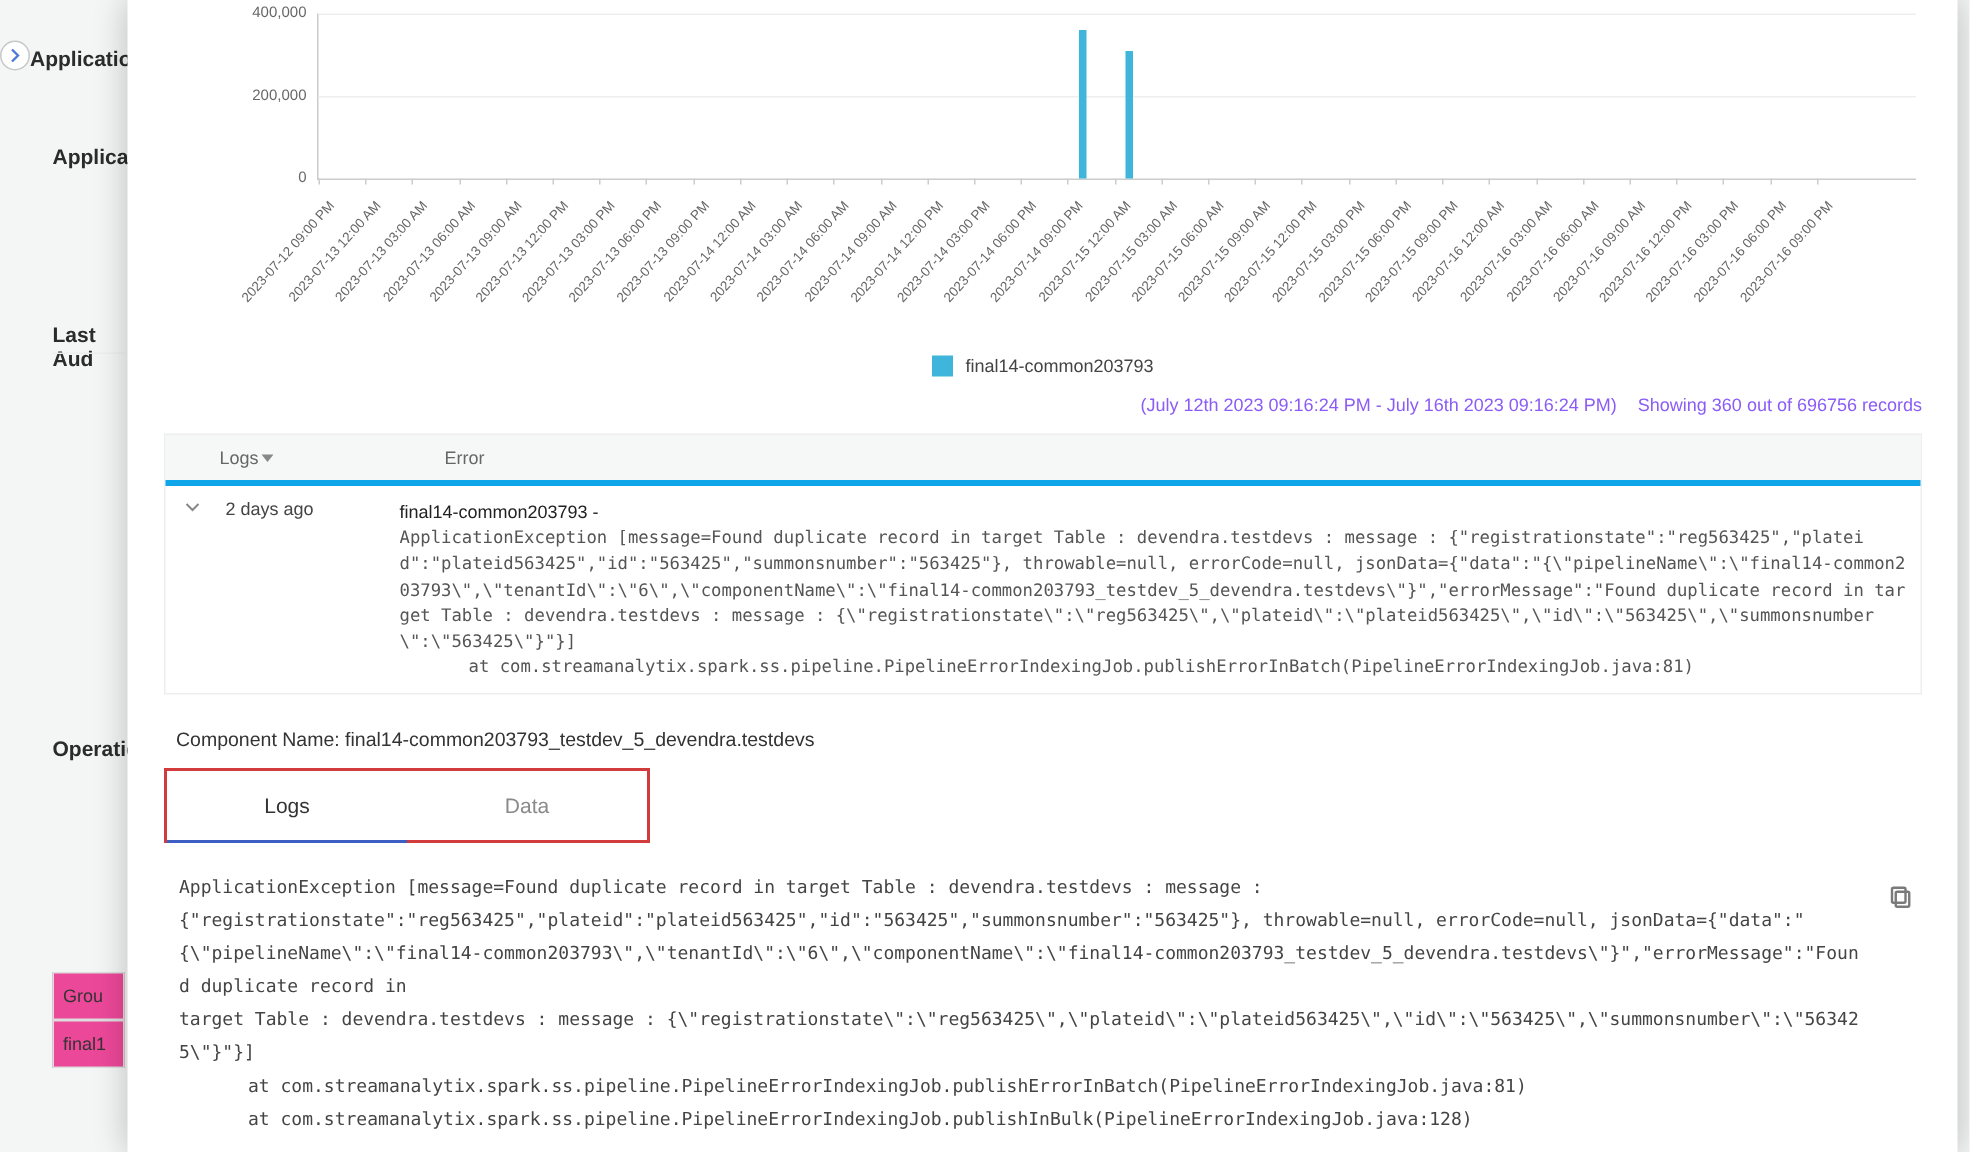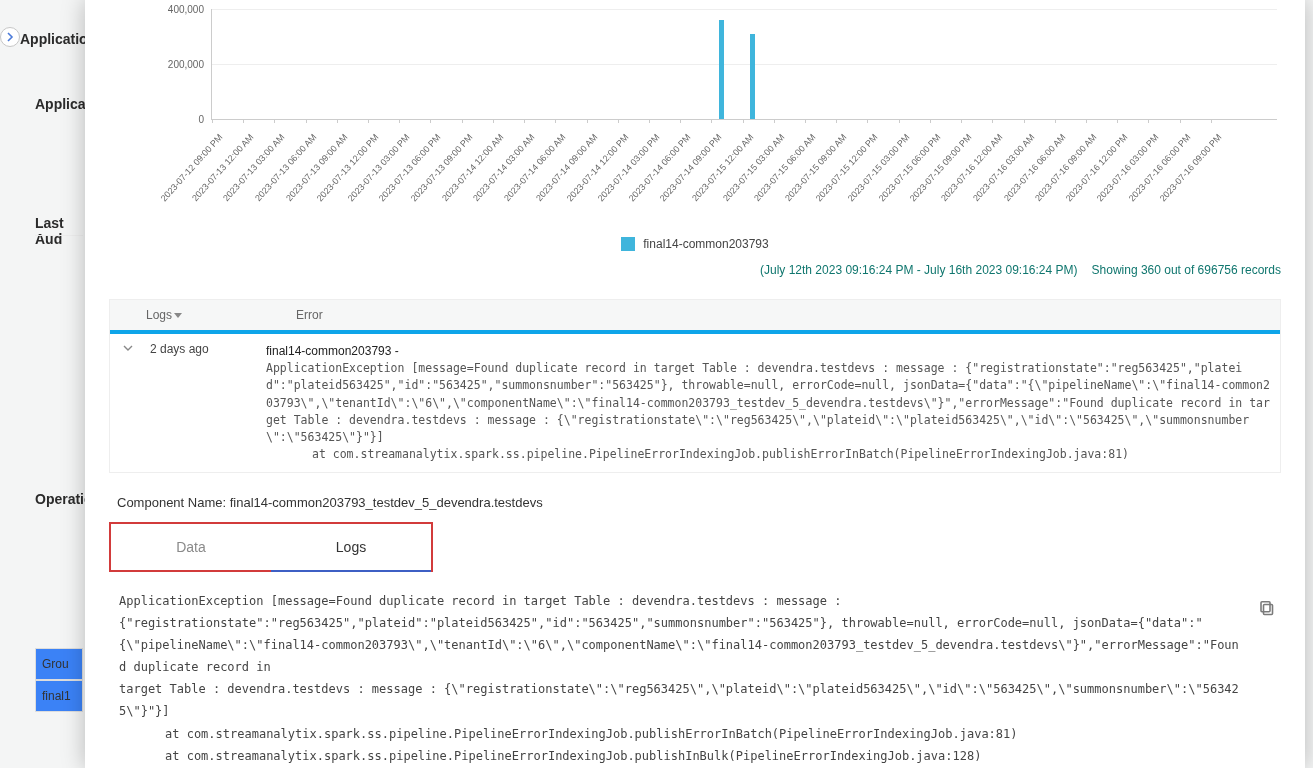--- a/index.html
+++ b/index.html
@@ -5,21 +5,21 @@
   html,body{margin:0;padding:0;font-family:"Segoe UI",Arial,sans-serif;background:#f4f5f5;color:#333;font-size:13px;-webkit-font-smoothing:antialiased}
   .page{position:relative;width:1313px;height:768px;overflow:hidden;background:#f4f5f5}
   
   .bg-strip{position:absolute;left:0;top:0;width:83px;height:768px;}
   .bg-word{position:absolute;color:#2b2b2b;font-weight:600}
   .bg-word.nav{left:20px;top:31px;font-size:14px}
   .bg-word.appl{left:35px;top:96px;font-size:14px}
   .bg-word.last{left:35px;top:215px;font-size:14px}
   .bg-word.opl{left:35px;top:491px;font-size:14px}
   .bg-table{position:absolute;left:35px;top:648px;width:48px}
-  .bg-table .cell{border:1px solid #ddd;padding:8px 6px;background:#3b82f6;font-size:12px;white-space:nowrap;overflow:hidden}
+  .bg-table .cell{border:1px solid #ddd;padding:8px 6px;background:#ec4899;font-size:12px;white-space:nowrap;overflow:hidden}
   .bg-divider{position:absolute;left:35px;top:235px;width:48px;border-top:1px solid #eee}
   .chev{position:absolute;left:0;top:27px;width:18px;height:18px;border:1px solid #c7c7c7;border-radius:50%;background:#fff;display:flex;align-items:center;justify-content:center;color:#4c7bd9}
   .chev svg{width:10px;height:10px}
 
   
   .modal{position:absolute;left:85px;top:0;right:8px;bottom:0;background:#fff;box-shadow:0 0 22px rgba(0,0,0,.25);display:flex;flex-direction:column}
   .modal-head{background:#e7e9e9;height:40px;display:flex;align-items:center;padding:0 14px;justify-content:space-between}
   .modal-title{color:#4c7bd9;font-size:15px}
   .close{color:#879798;font-size:18px;cursor:pointer}
   .close svg{width:16px;height:16px;stroke:#879798;stroke-width:1.8}
@@ -34,21 +34,21 @@
   .plot{position:absolute;left:102px;right:4px;top:5px;height:110px;border-left:1px solid #ccc;border-bottom:1px solid #ccc}
   .plot .grid{position:absolute;left:0;right:0;border-top:1px solid #eee}
   .plot .tick{position:absolute;bottom:-4px;width:1px;height:4px;background:#ccc}
   .bar{position:absolute;bottom:0;width:5px;background:#3fb5dc}
   .x-labels{position:absolute;left:102px;right:4px;top:122px;height:80px}
   .x-labels span{position:absolute;transform-origin:left top;transform:rotate(-48deg) translate(-100%,0);font-size:9px;color:#666;white-space:nowrap}
   .legend{display:flex;align-items:center;justify-content:center;gap:8px;padding-top:8px}
   .legend .sw{width:14px;height:14px;background:#3fb5dc}
   .legend .lbl{font-size:12px;color:#444}
 
-  .meta-line{display:flex;justify-content:flex-end;gap:14px;color:#0f766e;font-size:12px;margin:12px 0 22px 0}
+  .meta-line{display:flex;justify-content:flex-end;gap:14px;color:#8b5cf6;font-size:12px;margin:12px 0 12px 0}
 
   
   .tbl{border:1px solid #eee}
   .tbl .hdr{display:flex;background:#f6f7f7;color:#666;font-size:12px}
   .tbl .hdr .c-t{width:130px;padding:8px 10px 8px 36px;display:flex;align-items:center;gap:2px}
   .tbl .hdr .c-e{flex:1;padding:8px 10px}
   .tbl .row{display:flex;border-top:4px solid #0ea5e9;font-size:12px}
   .tbl .row .c-x{width:28px;padding:8px 4px;color:#888;text-align:center;cursor:pointer}
   .tbl .row .c-t{width:102px;padding:8px 4px;color:#444}
   .tbl .row .c-e{flex:1;padding:8px 10px;font-family:Menlo,Consolas,monospace;color:#444;line-height:1.5}
@@ -210,22 +210,22 @@
             <div class="err-body">ApplicationException [message=Found duplicate record in target Table : devendra.testdevs : message : {"registrationstate":"reg563425","plateid":"plateid563425","id":"563425","summonsnumber":"563425"}, throwable=null, errorCode=null, jsonData={"data":"{\"pipelineName\":\"final14-common203793\",\"tenantId\":\"6\",\"componentName\":\"final14-common203793_testdev_5_devendra.testdevs\"}","errorMessage":"Found duplicate record in target Table : devendra.testdevs : message : {\"registrationstate\":\"reg563425\",\"plateid\":\"plateid563425\",\"id\":\"563425\",\"summonsnumber\":\"563425\"}"}]</div>
             <div class="err-trace">at com.streamanalytix.spark.ss.pipeline.PipelineErrorIndexingJob.publishErrorInBatch(PipelineErrorIndexingJob.java:81)</div>
           </div>
         </div>
       </div>
 
       <div class="comp-name">Component Name: final14-common203793_testdev_5_devendra.testdevs</div>
 
       
       <div class="tabs-outline">
+        <div class="tab active">Logs</div>
         <div class="tab">Data</div>
-        <div class="tab active">Logs</div>
       </div>
 
       
       <div class="log-area">
         <div class="copy-btn">
           <svg viewBox="0 0 16 16">
               <rect x="4.5" y="4.5" width="9" height="10" rx="1"></rect>
               <rect x="2" y="1.8" width="9" height="10" rx="1"></rect>
             </svg>
         </div>

